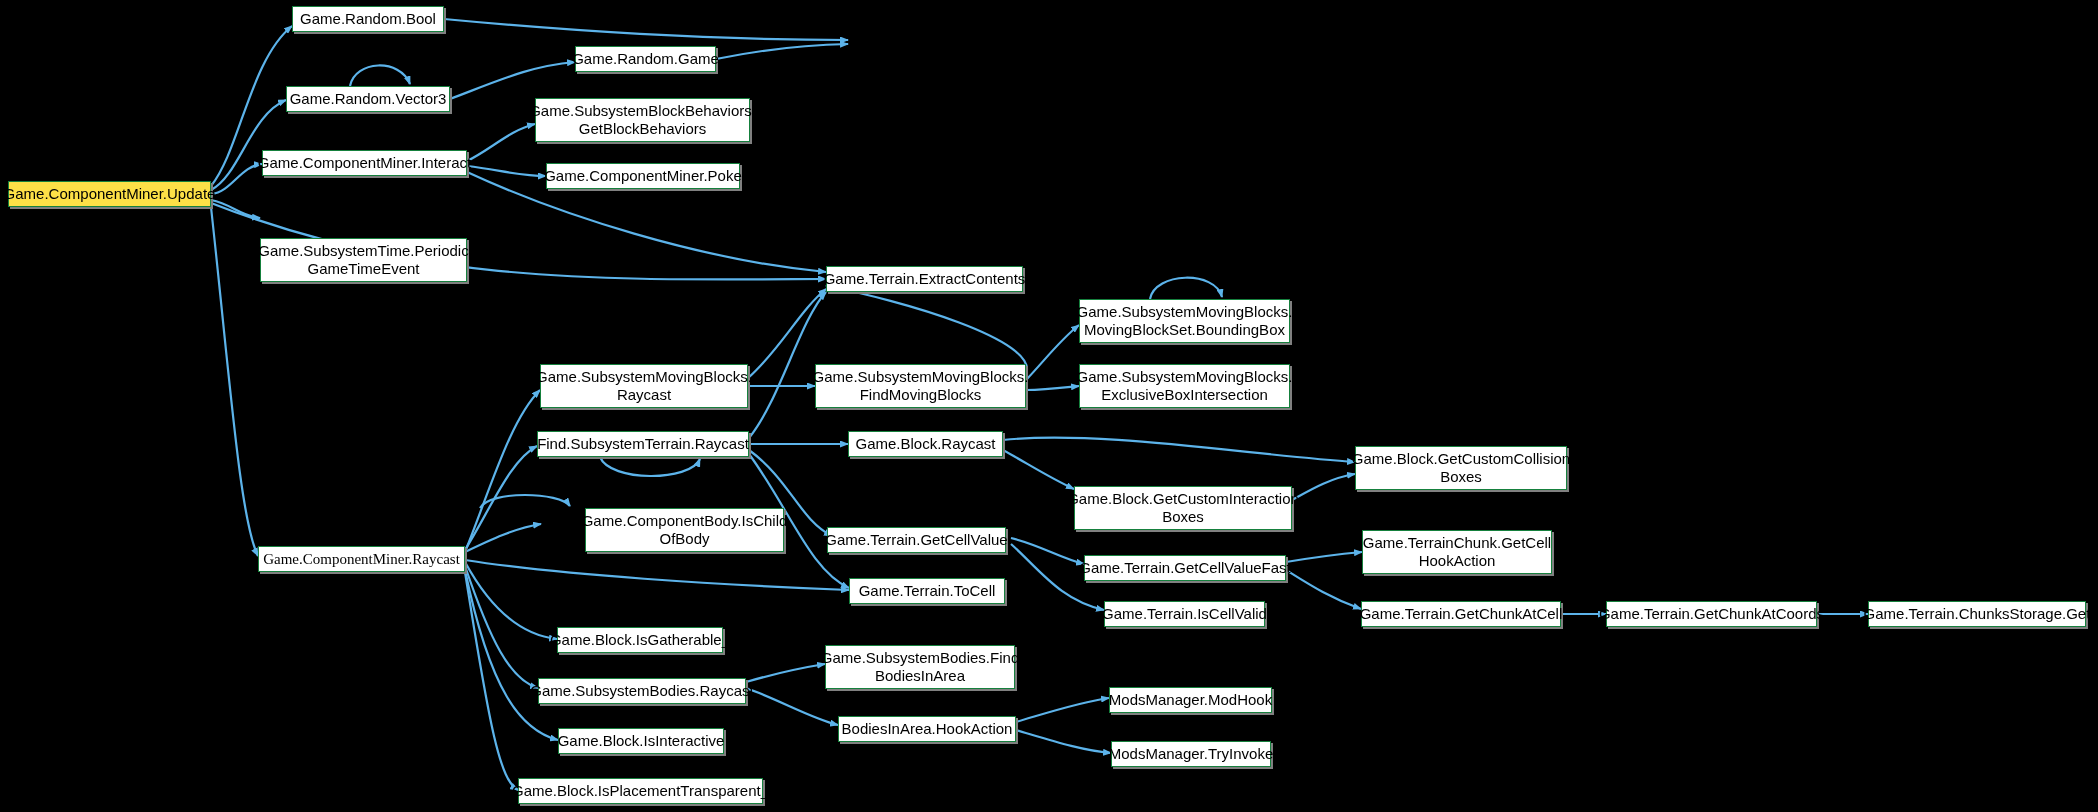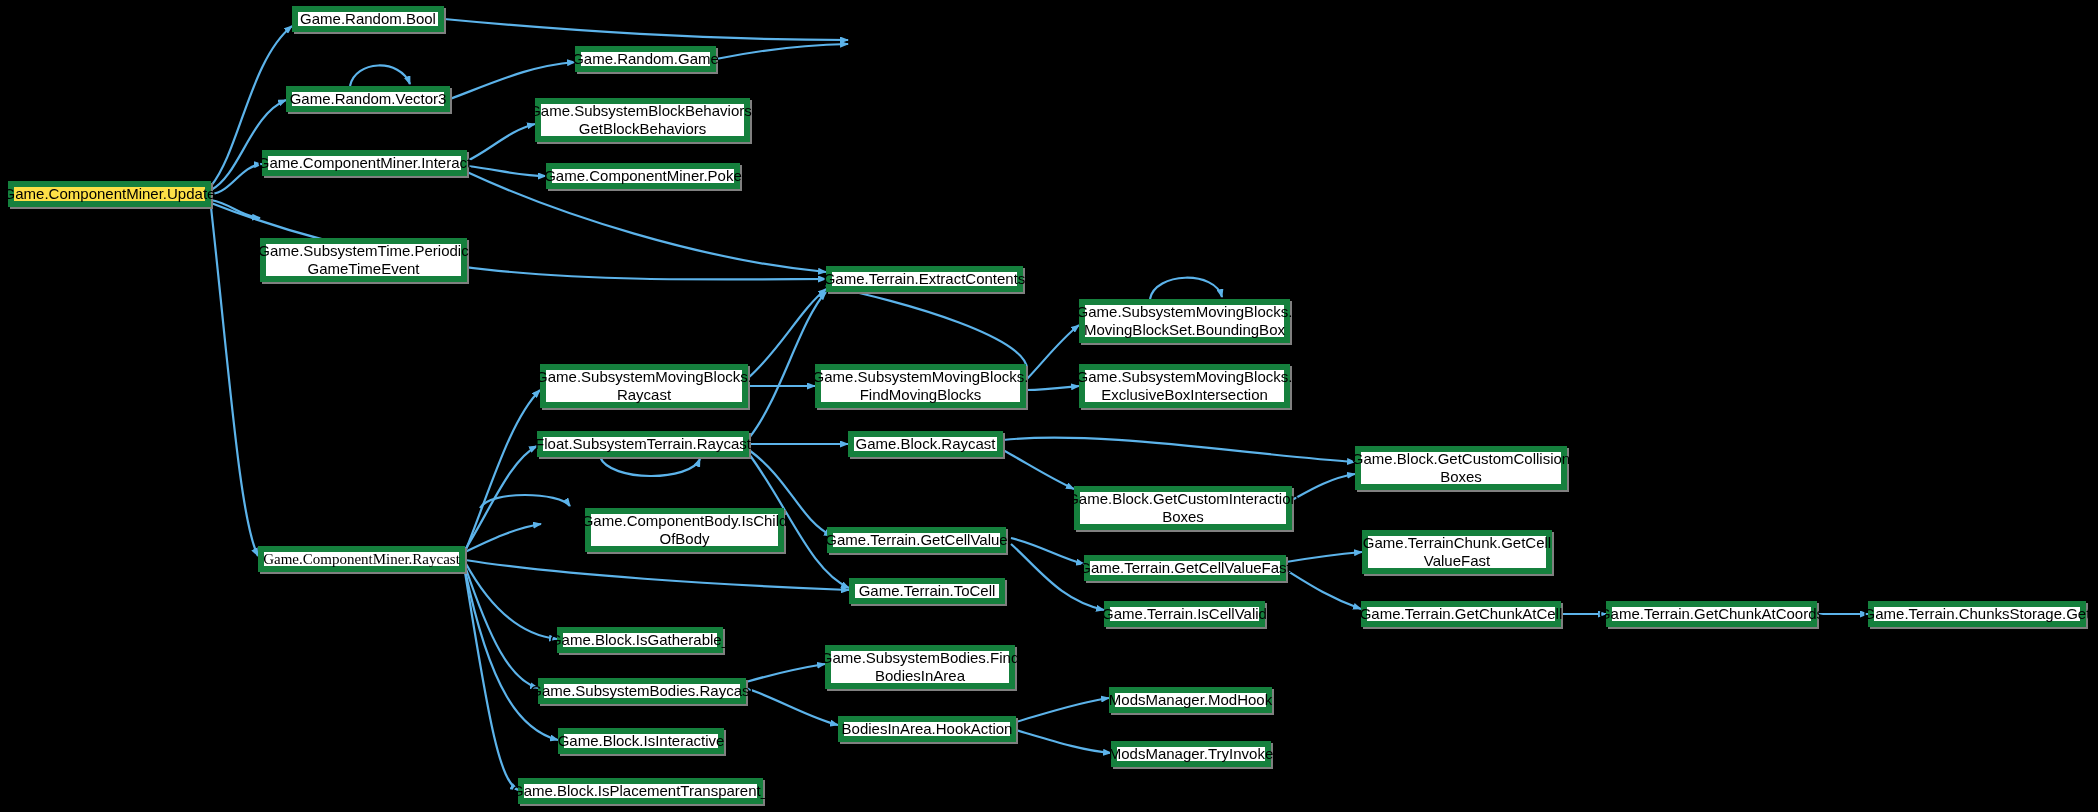--- a/index.html
+++ b/index.html
@@ -19,21 +19,21 @@
     position: absolute;
     left: 0;
     top: 0;
     width: 2098px;
     height: 812px;
   }
   .node {
     position: absolute;
     box-sizing: border-box;
     background: #ffffff;
-    border: 6px solid #15803d;
+    border: 1px solid #15803d;
     box-shadow: 2px 2px 0 0 #808080;
     display: flex;
     align-items: center;
     justify-content: center;
     text-align: center;
     color: #000000;
     font-size: 15px;
     line-height: 18px;
     white-space: pre-line;
     letter-spacing: 0px;
@@ -119,31 +119,31 @@
 GameTimeEvent</span></div>
       <div class="node" style="left: 826px; top: 266px; width: 197px; height: 26px;"><span class="node-label">Game.Terrain.ExtractContents</span></div>
       <div class="node" style="left: 1079px; top: 299px; width: 211px; height: 44px;"><span class="node-label">Game.SubsystemMovingBlocks.
 MovingBlockSet.BoundingBox</span></div>
       <div class="node" style="left: 540px; top: 364px; width: 208px; height: 44px;"><span class="node-label">Game.SubsystemMovingBlocks.
 Raycast</span></div>
       <div class="node" style="left: 815px; top: 364px; width: 211px; height: 44px;"><span class="node-label">Game.SubsystemMovingBlocks.
 FindMovingBlocks</span></div>
       <div class="node" style="left: 1079px; top: 364px; width: 211px; height: 44px;"><span class="node-label">Game.SubsystemMovingBlocks.
 ExclusiveBoxIntersection</span></div>
-      <div class="node" style="left: 537px; top: 431px; width: 212px; height: 26px;"><span class="node-label">Float.SubsystemTerrain.Raycast</span></div>
+      <div class="node" style="left: 537px; top: 431px; width: 212px; height: 26px;"><span class="node-label">Find.SubsystemTerrain.Raycast</span></div>
       <div class="node" style="left: 848px; top: 431px; width: 155px; height: 26px;"><span class="node-label">Game.Block.Raycast</span></div>
       <div class="node" style="left: 1355px; top: 446px; width: 212px; height: 44px;"><span class="node-label">Game.Block.GetCustomCollision
 Boxes</span></div>
       <div class="node" style="left: 1074px; top: 486px; width: 218px; height: 44px; align-items: center;"><span class="node-label">Game.Block.GetCustomInteraction
 Boxes</span></div>
       <div class="node" style="left: 541px; top: 508px; width: 199px; height: 44px; margin-left: 44px;"><span class="node-label">Game.ComponentBody.IsChild
 OfBody</span></div>
       <div class="node" style="left: 827px; top: 527px; width: 179px; height: 26px; text-align: center;"><span class="node-label">Game.Terrain.GetCellValue</span></div>
       <div class="node" style="left: 1362px; top: 530px; width: 190px; height: 44px;"><span class="node-label">Game.TerrainChunk.GetCell
-ValueFast</span></div>
+HookAction</span></div>
       <div class="node" style="left: 258px; top: 546px; width: 207px; height: 26px; font-family: Liberation Serif, serif;"><span class="node-label">Game.ComponentMiner.Raycast</span></div>
       <div class="node" style="left: 1084px; top: 555px; width: 202px; height: 26px;"><span class="node-label">Game.Terrain.GetCellValueFast</span></div>
       <div class="node" style="left: 849px; top: 578px; width: 156px; height: 26px;"><span class="node-label">Game.Terrain.ToCell</span></div>
       <div class="node" style="left: 1104px; top: 601px; width: 161px; height: 26px;"><span class="node-label">Game.Terrain.IsCellValid</span></div>
       <div class="node" style="left: 1361px; top: 601px; width: 200px; height: 26px;"><span class="node-label">Game.Terrain.GetChunkAtCell</span></div>
       <div class="node" style="left: 1606px; top: 601px; width: 211px; height: 26px;"><span class="node-label">Game.Terrain.GetChunkAtCoords</span></div>
       <div class="node" style="left: 1868px; top: 601px; width: 218px; height: 26px;"><span class="node-label">Game.Terrain.ChunksStorage.Get</span></div>
       <div class="node" style="left: 557px; top: 627px; width: 166px; height: 26px;"><span class="node-label">Game.Block.IsGatherable_</span></div>
       <div class="node" style="left: 825px; top: 645px; width: 190px; height: 44px;"><span class="node-label">Game.SubsystemBodies.Find
 BodiesInArea</span></div>

